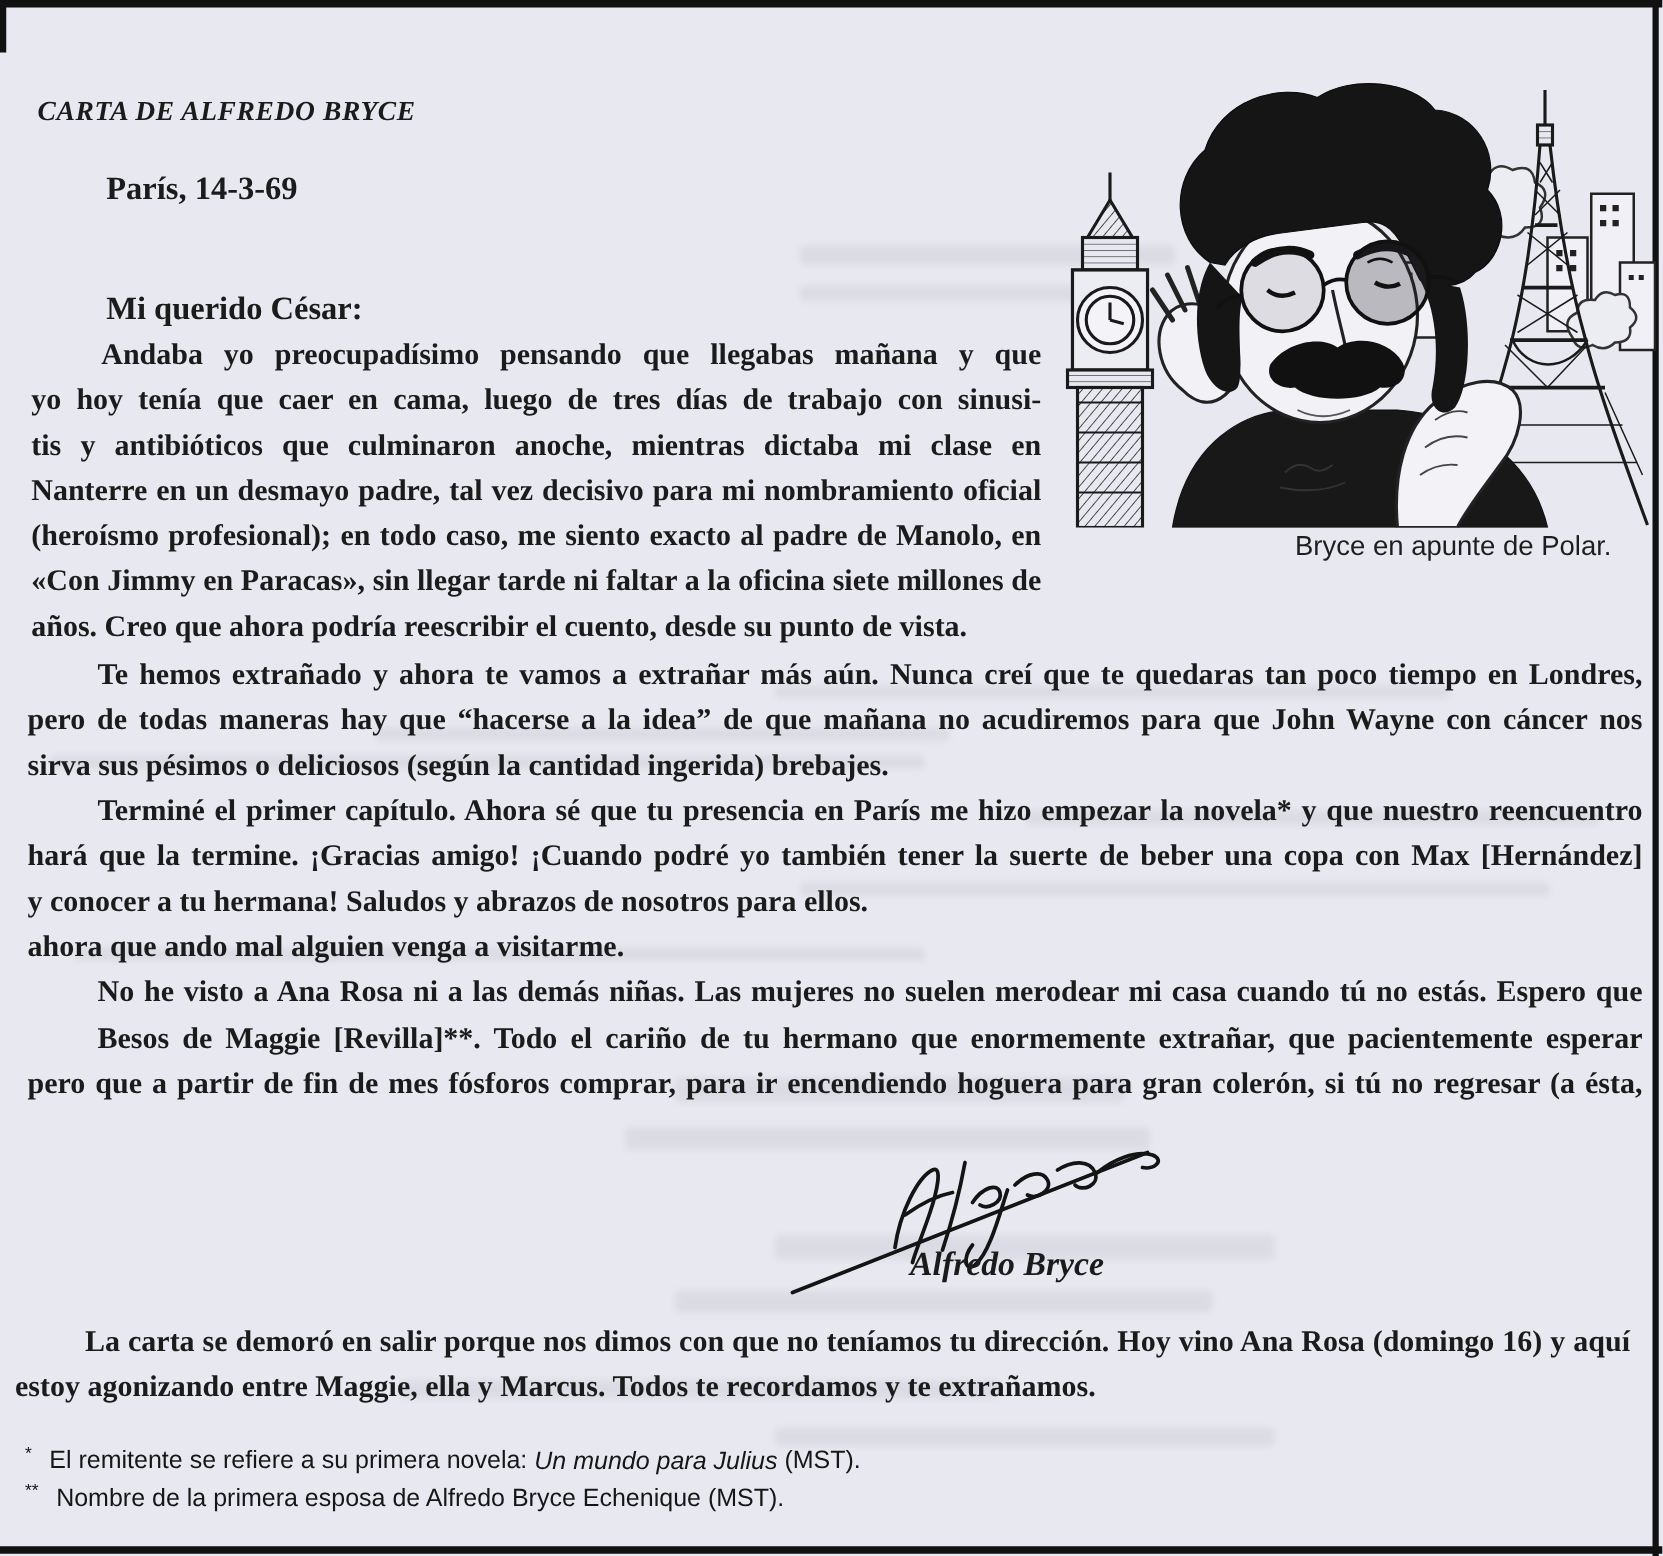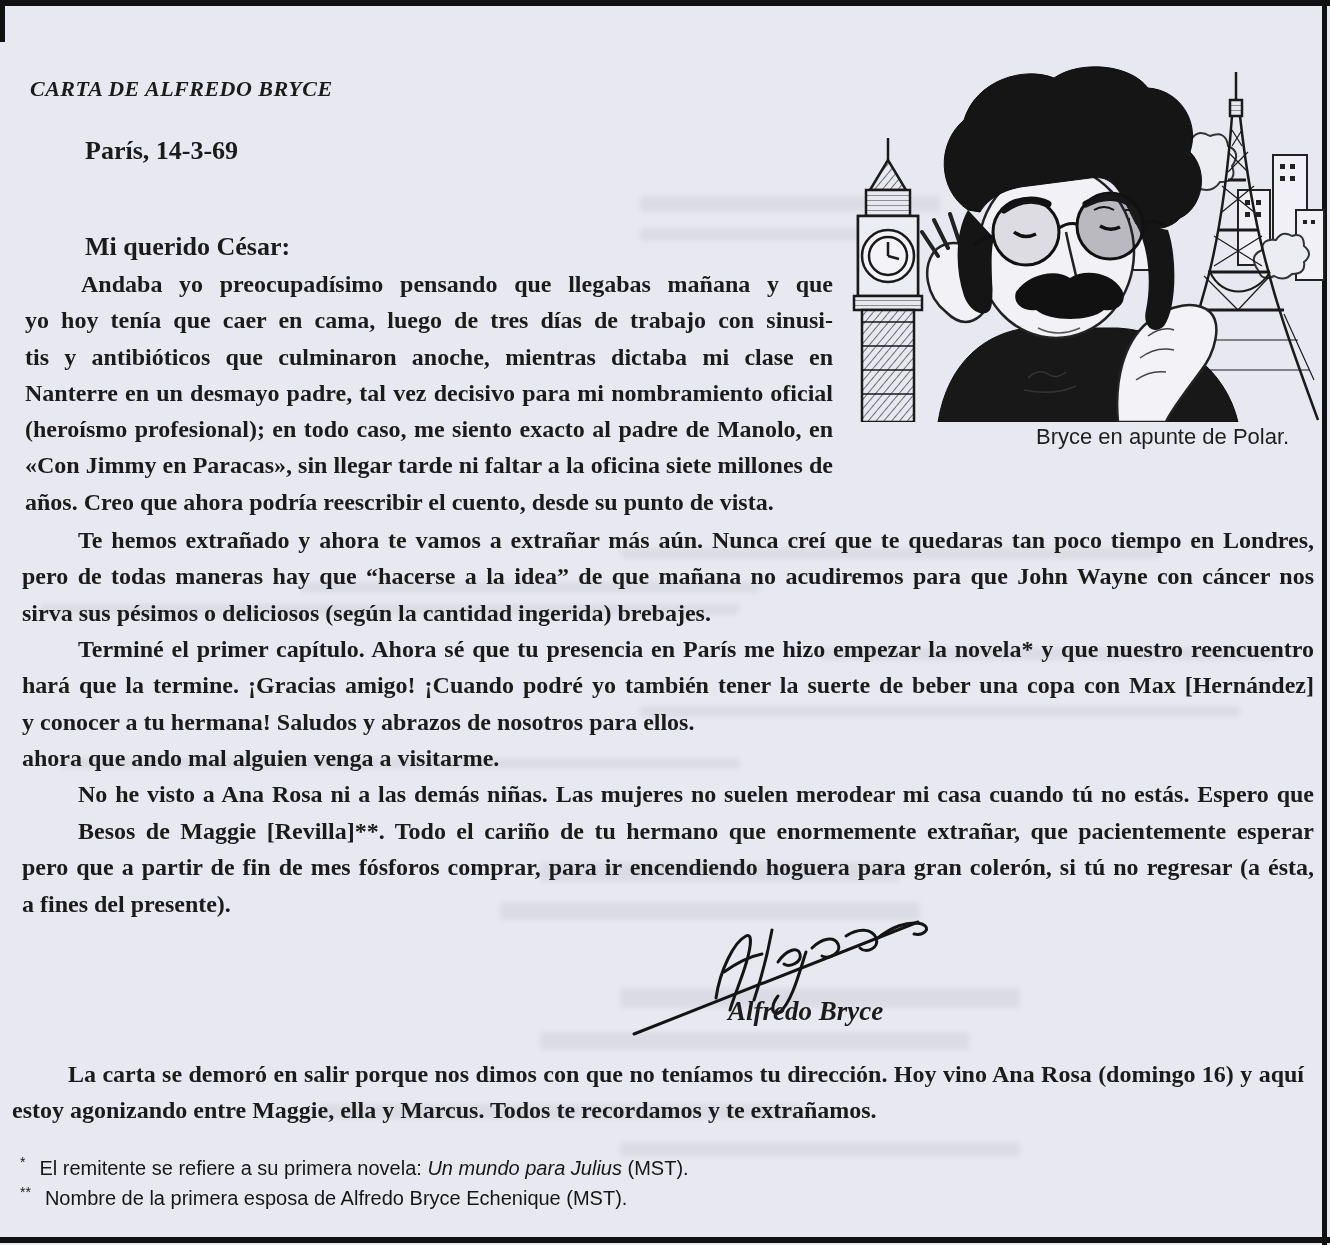--- a/index.html
+++ b/index.html
@@ -220,21 +220,20 @@
 </div>
 
 <div class="para" id="para4">
   <div class="ln last">ahora que ando mal alguien venga a visitarme.</div>
   <div class="ln indent">No he visto a Ana Rosa ni a las demás niñas. Las mujeres no suelen merodear mi casa cuando tú no estás. Espero que</div>
 </div>
 
 <div class="para" id="para5">
   <div class="ln indent">Besos de Maggie [Revilla]**. Todo el cariño de tu hermano que enormemente extrañar, que pacientemente esperar</div>
   <div class="ln">pero que a partir de fin de mes fósforos comprar, para ir encendiendo hoguera para gran colerón, si tú no regresar (a ésta,</div>
-  <div class="ln last">a fines del presente).</div>
 </div>
 
 <div class="signature-block">
   <svg width="330" height="132" viewBox="0 0 330 132" xmlns="http://www.w3.org/2000/svg">
     <g stroke="#141414" fill="none" stroke-linecap="round">
       <path d="M14 126 L298 14" stroke-width="3"></path>
       <path d="M96 90 C100 62,114 34,126 28 C134 24,130 44,124 62 C118 80,112 94,110 102" stroke-width="3"></path>
       <path d="M104 64 C118 54,132 48,142 46" stroke-width="3"></path>
       <path d="M152 22 C148 44,140 74,134 92" stroke-width="3"></path>
       <path d="M158 54 C166 42,178 38,180 46 C182 54,170 60,164 56" stroke-width="3"></path>

